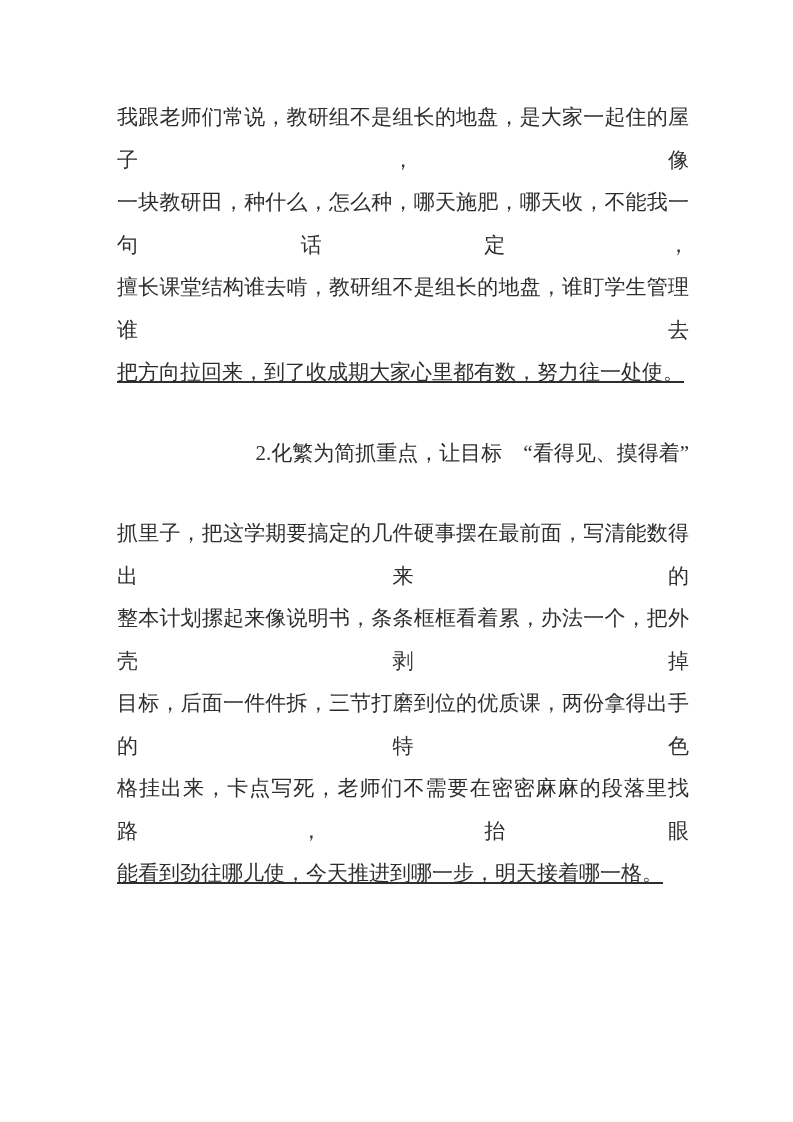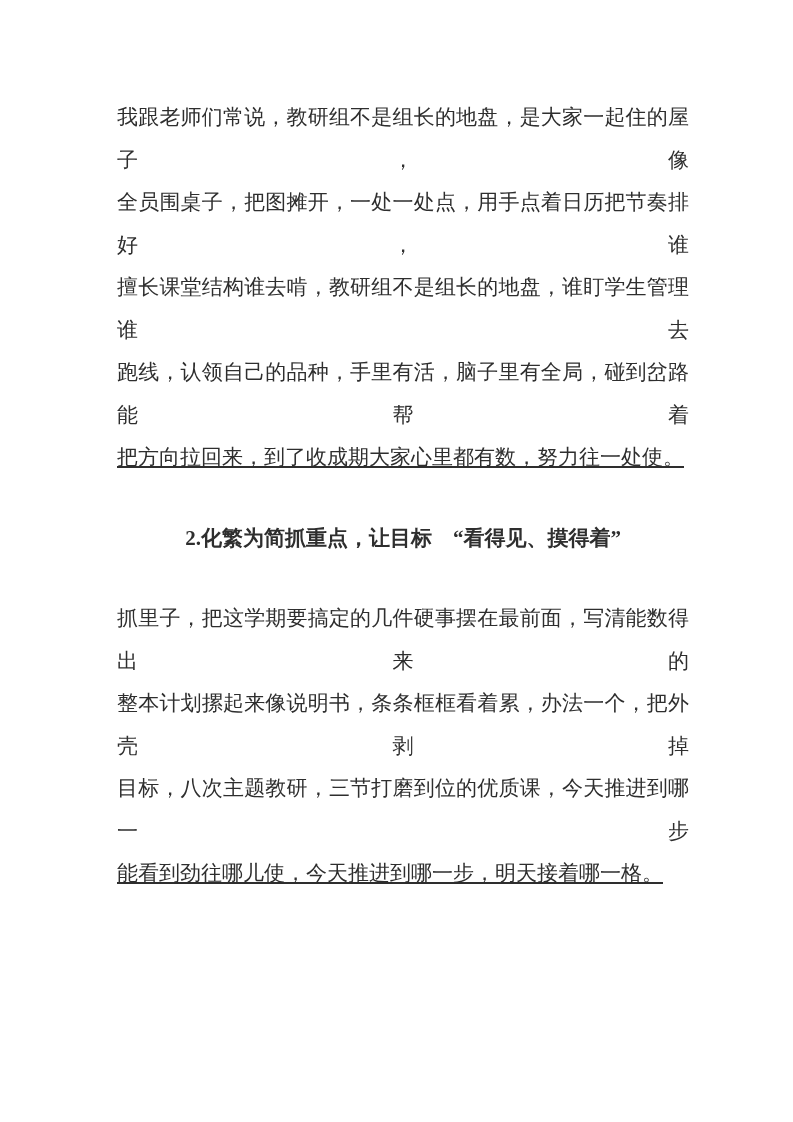--- a/index.html
+++ b/index.html
@@ -32,41 +32,41 @@
     text-align-last: justify;
     -moz-text-align-last: justify;
   }
   .line--end {
     text-align-last: left;
     text-decoration: underline;
     -moz-text-align-last: left;
   }
   .heading {
     line-height: 42.5px;
-    text-align: center;
-    font-weight: bold;
+    text-align: right;
+    font-weight: normal;
   }
 </style>
 </head>
 <body>
 
 <div class="page">
   <div class="textcol">
 
     <div class="block">
       <div class="line">我跟老师们常说，教研组不是组长的地盘，是大家一起住的屋子，像</div>
-      <div class="line">全员围桌子，把图摊开，一处一处点，用手点着日历把节奏排好，谁</div>
+      <div class="line">一块教研田，种什么，怎么种，哪天施肥，哪天收，不能我一句话定，</div>
       <div class="line">擅长课堂结构谁去啃，教研组不是组长的地盘，谁盯学生管理谁去</div>
-      <div class="line">跑线，认领自己的品种，手里有活，脑子里有全局，碰到岔路能帮着</div>
       <div class="line line--end">把方向拉回来，到了收成期大家心里都有数，努力往一处使。</div>
     </div>
 
     <div class="block heading">2.化繁为简抓重点，让目标　“看得见、摸得着”</div>
 
     <div class="block">
       <div class="line">抓里子，把这学期要搞定的几件硬事摆在最前面，写清能数得出来的</div>
       <div class="line">整本计划摞起来像说明书，条条框框看着累，办法一个，把外壳剥掉</div>
-      <div class="line">目标，八次主题教研，三节打磨到位的优质课，今天推进到哪一步</div>
+      <div class="line">目标，后面一件件拆，三节打磨到位的优质课，两份拿得出手的特色</div>
+      <div class="line">格挂出来，卡点写死，老师们不需要在密密麻麻的段落里找路，抬眼</div>
       <div class="line line--end">能看到劲往哪儿使，今天推进到哪一步，明天接着哪一格。</div>
     </div>
 
   </div>
 </div>
 
 </body></html>

